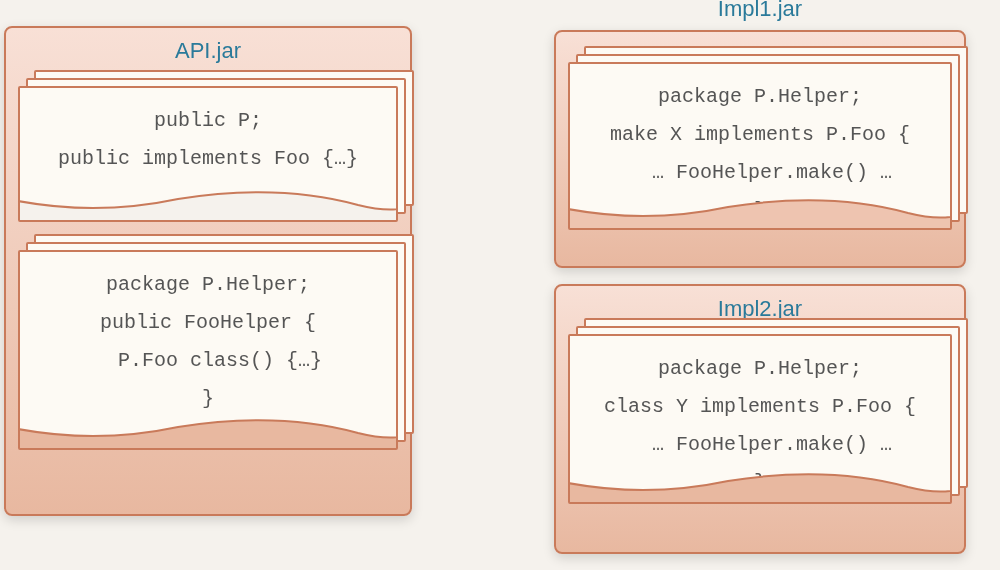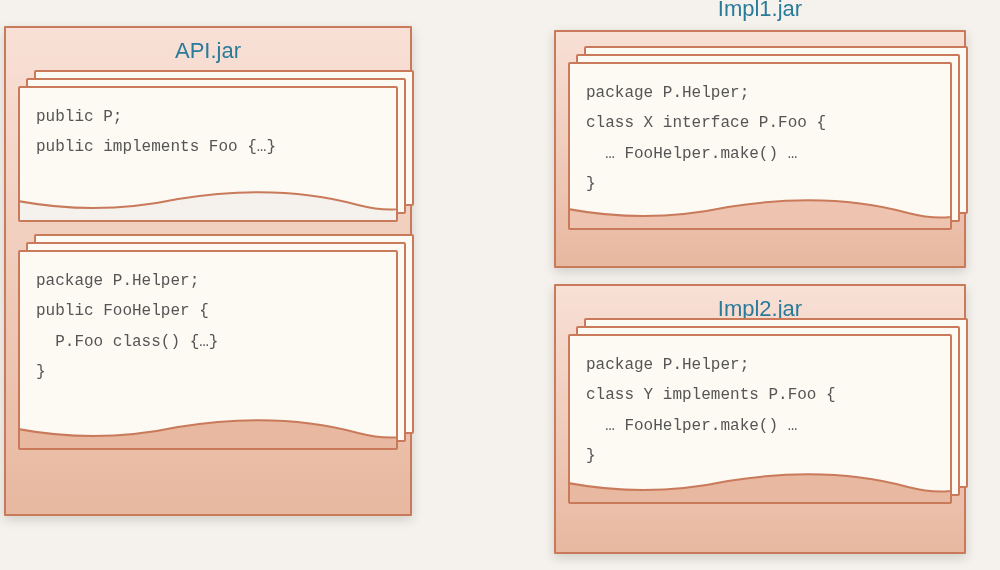--- a/index.html
+++ b/index.html
@@ -7,21 +7,21 @@
       width: 1000px;
       height: 570px;
       background: #f5f2ed;
       font-family: Consolas, 'Courier New', monospace;
       position: relative;
       overflow: hidden;
     }
     .jar-box {
       position: absolute;
       border: 2px solid #c97a5a;
-      border-radius: 1px;
+      border-radius: 8px;
       background: linear-gradient(180deg, #f8e0d6 0%, #e8b8a0 100%);
       box-shadow: 0 4px 12px rgba(0,0,0,0.15);
     }
     .jar-title {
       text-align: center;
       font-family: Verdana, sans-serif;
       font-size: 22px;
       color: #2a7a9a;
       padding: 10px 0 4px 0;
     }
@@ -36,25 +36,26 @@
       border-radius: 2px;
       width: 100%;
       height: 100%;
     }
     .code-sheet {
       position: relative;
       background: #fdfaf4;
       border: 2px solid #c97a5a;
       border-radius: 2px;
       padding: 14px 16px 26px 16px;
-      font-size: 16px;
+      font-size: 20px;
       line-height: 1.9;
       color: #555;
       z-index: 3;
       overflow: hidden;
+      text-align: center;
     }
     .torn-edge {
       position: absolute;
       bottom: -1px;
       left: -2px;
       right: -2px;
       height: 30px;
       z-index: 4;
       pointer-events: none;
     }
@@ -126,21 +127,21 @@
 </div>
 
 <div style="position:absolute; left:554px; top:-4px; width:412px; text-align:center; font-family:Verdana,sans-serif; font-size:22px; color:#2a7a9a;">Impl1.jar</div>
 
 <div id="impl1-jar" class="jar-box" style="top:30px;">
   <div class="code-stack">
     <div class="stack-sheet" style="top:-16px; left:16px;"></div>
     <div class="stack-sheet" style="top:-8px; left:8px;"></div>
     <div class="code-sheet" style="height:100%;">
       <div class="code-line">package P.Helper;</div>
-      <div class="code-line">class X interface P.Foo {</div>
+      <div class="code-line">make X implements P.Foo {</div>
       <div class="code-line">  … FooHelper.make() …</div>
       <div class="code-line">}</div>
       <svg class="torn-edge" viewBox="0 0 400 30" preserveAspectRatio="none">
         <path d="M 0,30 L 0,10 Q 80,25 160,8 Q 260,-8 340,14 Q 380,24 400,12 L 400,30 Z" fill="#eec4b0" stroke="#c97a5a" stroke-width="2"></path>
       </svg>
     </div>
   </div>
 </div>
 
 <div id="impl2-jar" class="jar-box">

